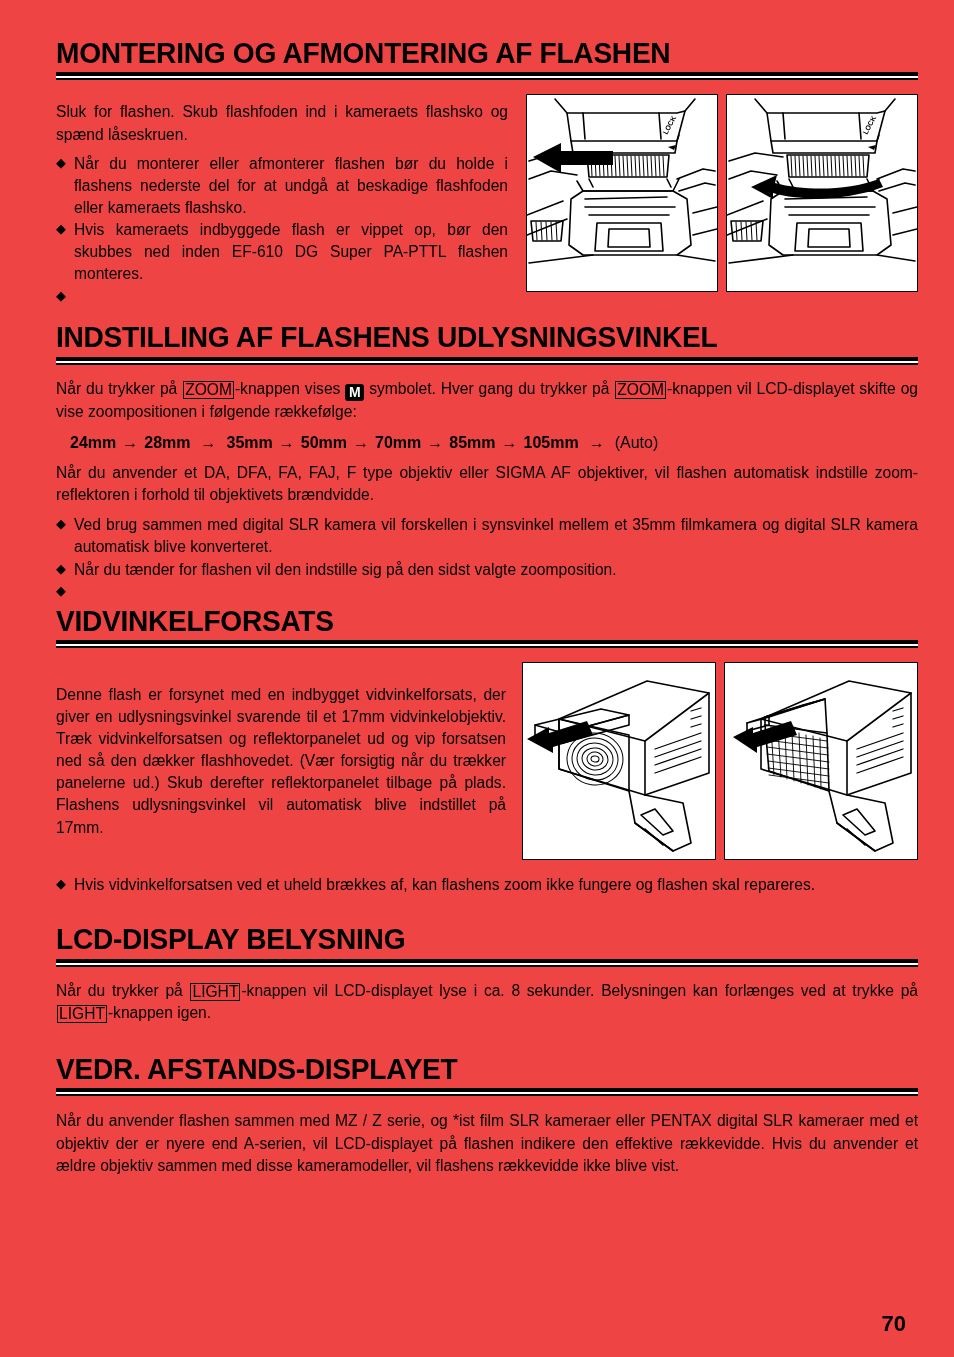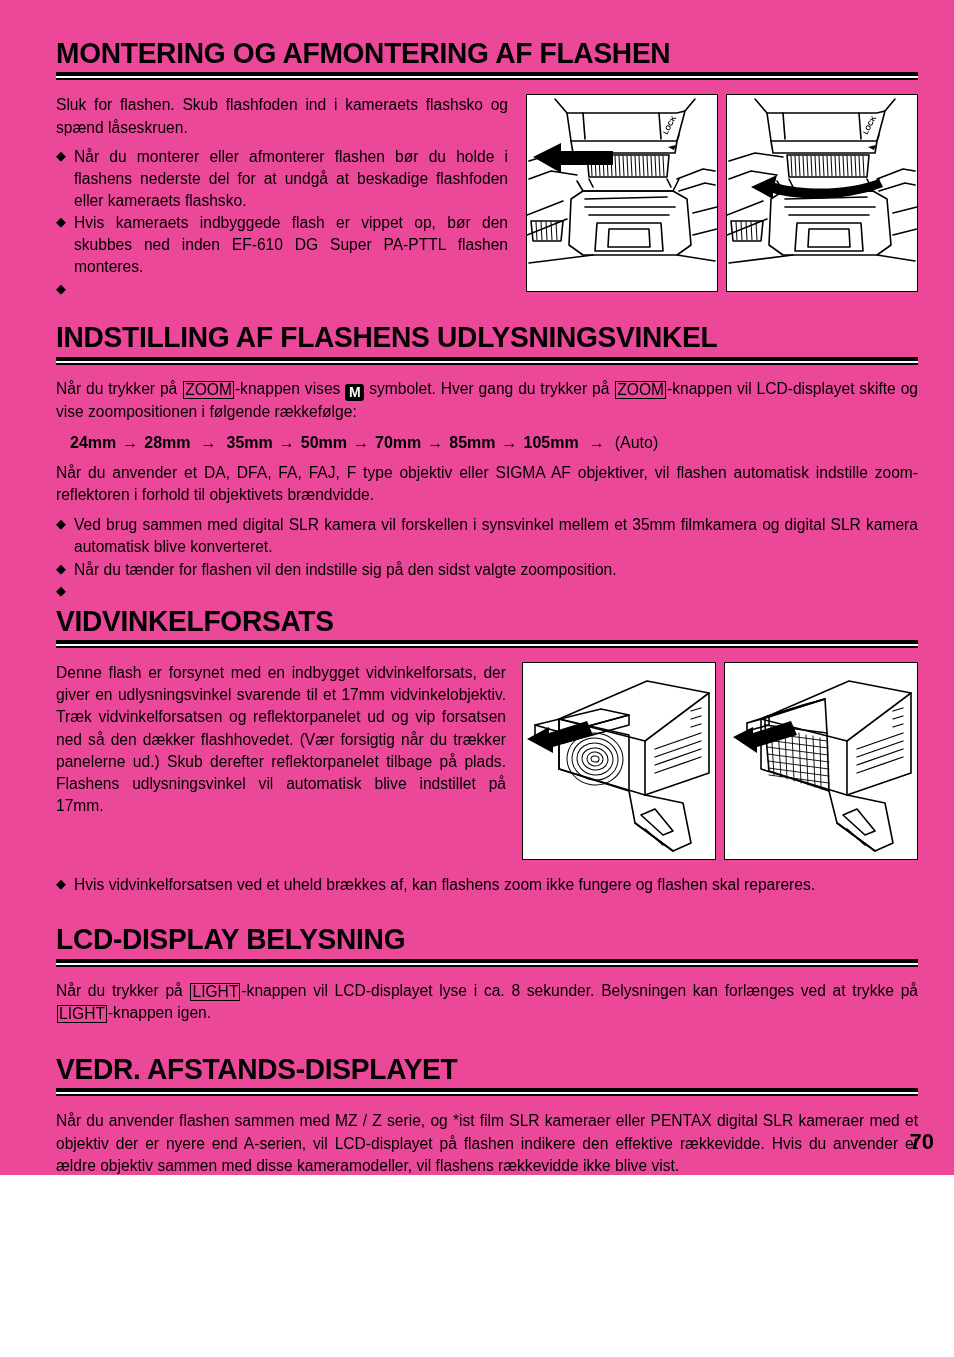--- a/index.html
+++ b/index.html
@@ -7,22 +7,22 @@
     padding: 0;
     background: #ffffff;
   }
   body {
     font-family: "Liberation Sans", sans-serif;
     color: #000000;
   }
   .page {
     position: relative;
     width: 954px;
-    height: 1175px;
-    background: #ec4899;
+    height: 1357px;
+    background: #ef4444;
     overflow: hidden;
     box-sizing: border-box;
   }
   .content {
     position: absolute;
     left: 56px;
     top: 0;
     width: 862px;
   }
 
@@ -135,28 +135,28 @@
     border: 1.6px solid #000;
     background: #fff;
     box-sizing: border-box;
     overflow: hidden;
   }
   .figbox svg { display: block; }
 
   
   .split {
     display: flex;
-    align-items: flex-start;
+    align-items: center;
   }
   .split .txtcol { flex: 0 0 auto; }
   .split .figcol { margin-left: auto; }
 
   .pagenum {
     position: absolute;
-    right: 20px;
+    right: 48px;
     bottom: 20px;
     font-size: 22px;
     font-weight: bold;
   }
 </style>
 </head>
 <body>
 
 <div class="page">
   <div class="content">

